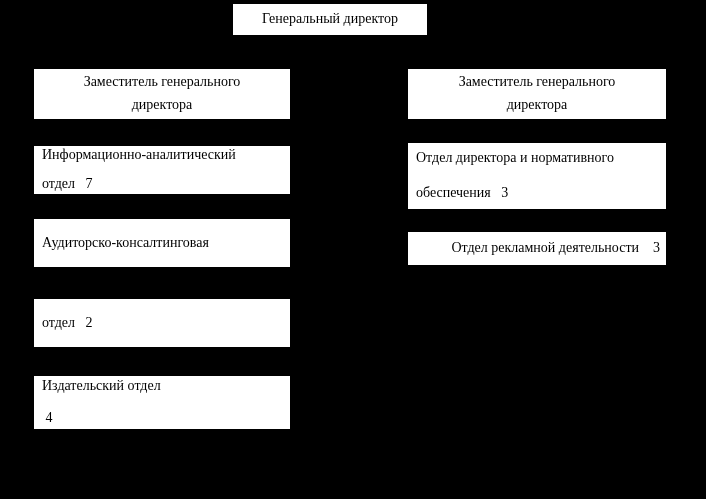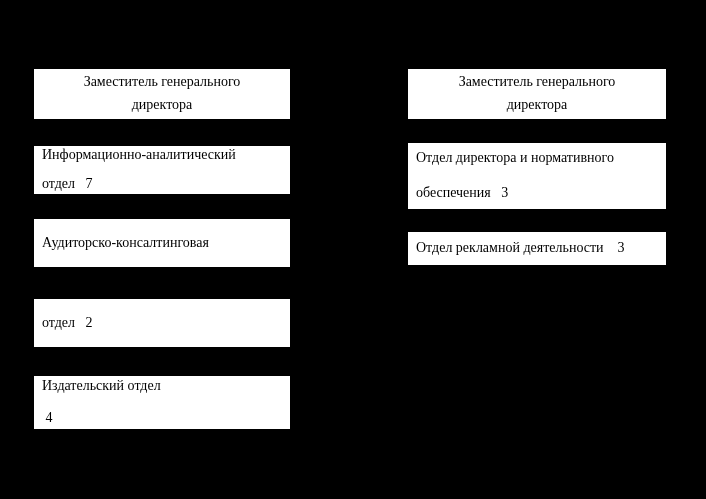--- a/index.html
+++ b/index.html
@@ -36,38 +36,42 @@
     text-align: center;
   }
   .box.leftalign {
     text-align: left;
     padding-left: 8px;
     padding-right: 6px;
     gap: 12px;
   }
   .box.single {
     justify-content: center;
+    align-items: flex-end;
   }
   
   .b-root  { left: 232px; top: 3px;   width: 196px; height: 33px; }
   .b-dep-l { left: 33px;  top: 68px;  width: 258px; height: 52px; }
   .b-dep-r { left: 407px; top: 68px;  width: 260px; height: 52px; }
   .b-l1    { left: 33px;  top: 145px; width: 258px; height: 50px; }
   .b-l2    { left: 33px;  top: 218px; width: 258px; height: 50px; }
   .b-l3    { left: 33px;  top: 298px; width: 258px; height: 50px; }
   .b-l4    { left: 33px;  top: 375px; width: 258px; height: 55px; }
   .b-r1    { left: 407px; top: 142px; width: 260px; height: 68px; }
   .b-r2    { left: 407px; top: 231px; width: 260px; height: 35px; }
   .b-r3    { left: 407px; top: 298px; width: 260px; height: 36px; }
 </style>
 </head>
 <body>
 
 <div class="canvas">
 
+  <div class="box centered b-root">
+    <span class="line">Генеральный директор</span>
+  </div>
 
   <div class="box centered b-dep-l">
     <span class="line">Заместитель генерального</span>
     <span class="line">директора</span>
   </div>
 
   <div class="box leftalign b-l1">
     <span class="line">Информационно-аналитический</span>
     <span class="line">отдел   7</span>
   </div>

